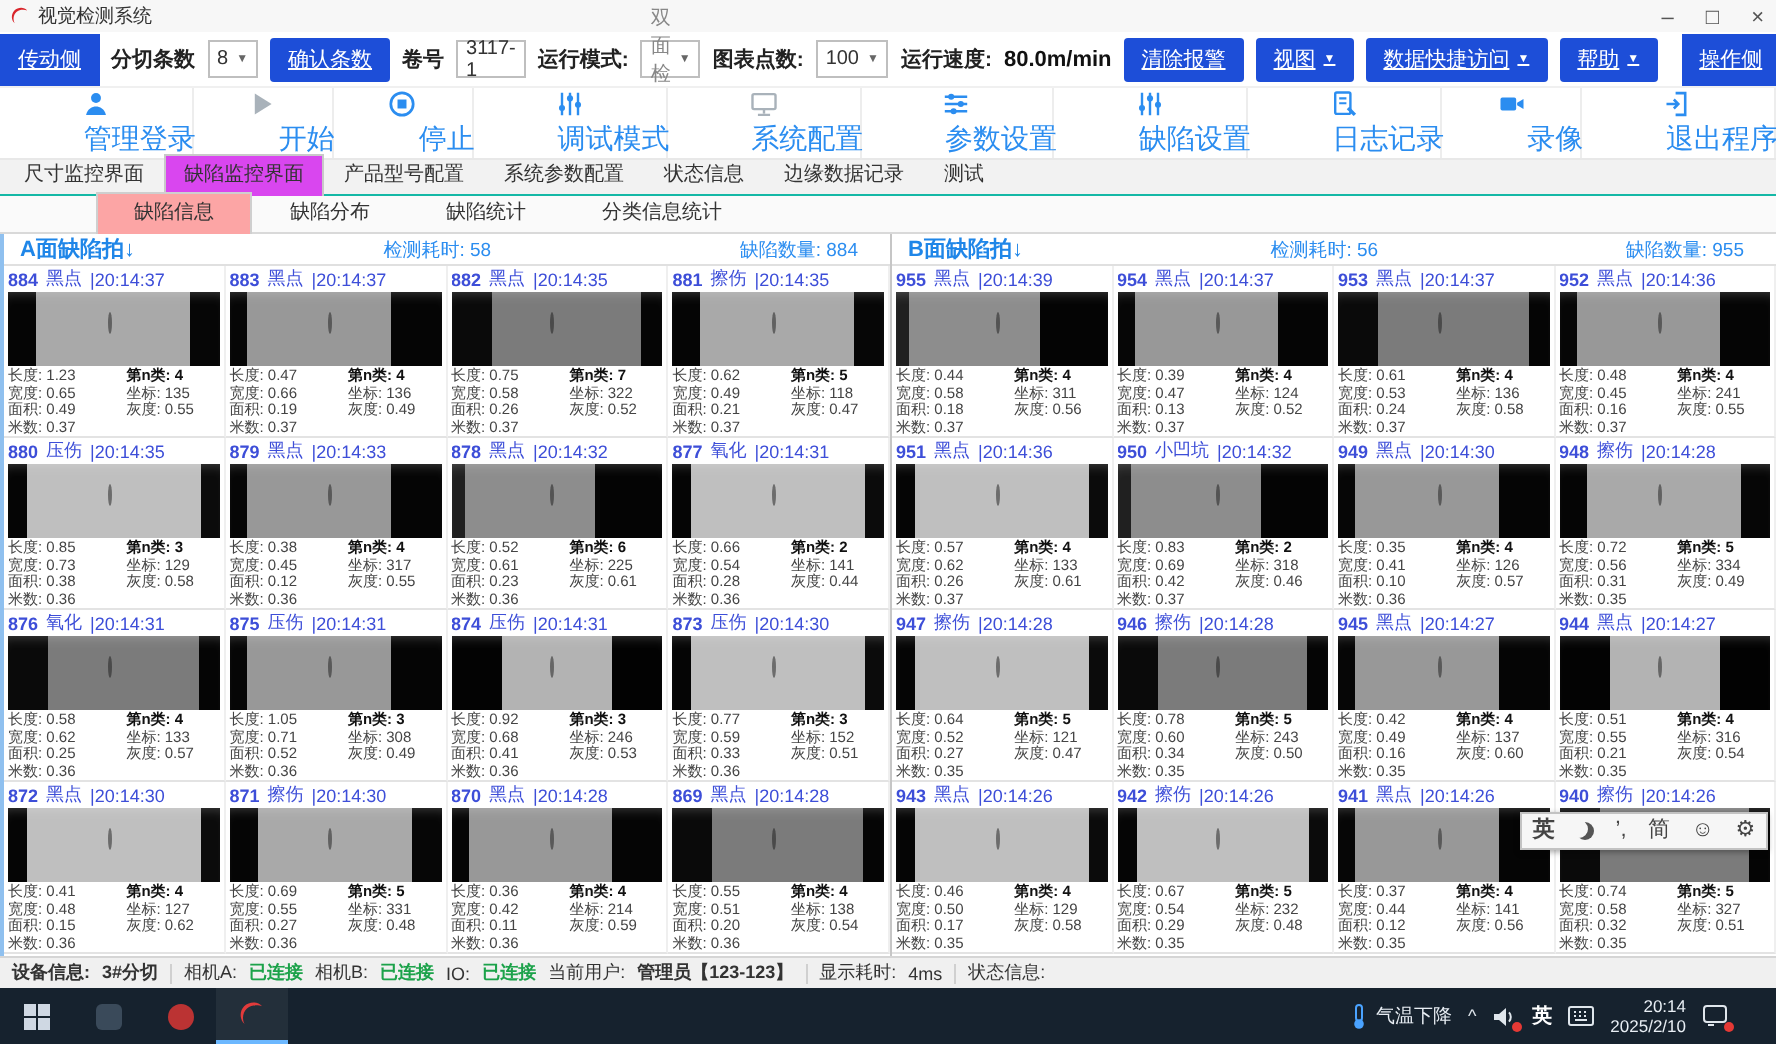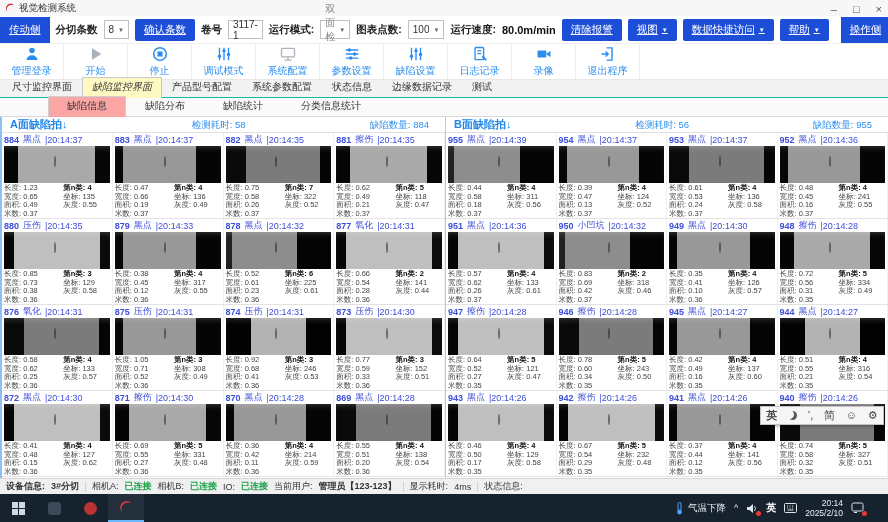--- a/index.html
+++ b/index.html
@@ -24,26 +24,26 @@
   .speedval{font-size:11px;color:#111;font-weight:bold;white-space:nowrap;}
   .btn-caret{display:inline-flex;align-items:center;gap:4px;}
   .btn-caret .caret{font-size:6px;}
   .spacer{flex:1;}
 
   
   .toolbar2{position:absolute;top:44px;left:0;right:0;height:36px;background:#fff;display:flex;align-items:stretch;border-bottom:1px solid #e8e8e8;}
   .action{min-width:64px;display:flex;flex-direction:column;align-items:center;justify-content:center;gap:1px;border-right:1px solid #ededed;cursor:pointer;color:#2b8df0;}
   .action.gray{color:#a9b2ba;}
   .action svg{width:18px;height:18px;}
-  .action .alabel{font-size:10px;color:#2b8df0;white-space:nowrap;}
+  .action .alabel{font-size:14px;color:#2b8df0;white-space:nowrap;margin-left:44px;}
 
   
   .maintabs{position:absolute;top:80px;left:0;right:0;height:18px;background:#f2f2f2;display:flex;align-items:flex-end;padding-left:2px;border-bottom:1px solid #14b8a6;}
   .tab{font-size:10px;color:#333;padding:2px 9px 3px;border:1px solid transparent;border-bottom:none;cursor:pointer;white-space:nowrap;}
-  .tab.active{background:#fef9c3;border-color:#c9c9c9;position:relative;top:1px;padding-bottom:4px;font-style:italic;}
+  .tab.active{background:#d946ef;border-color:#c9c9c9;position:relative;top:1px;padding-bottom:4px;}
 
   
   .subtabs{position:absolute;top:98px;left:0;right:0;height:19px;background:#fafafa;display:flex;align-items:flex-end;padding-left:14px;border-bottom:1px solid #d9d9d9;}
   .subtab{font-size:10px;color:#333;padding:2px 18px 3px;border:1px solid transparent;border-bottom:none;cursor:pointer;}
   .subtab.active{background:#fca5a5;border-color:#cfcfcf;position:relative;top:1px;padding-bottom:4px;margin-left:34px;}
 
   
   .panels{position:absolute;top:117px;left:0;right:0;bottom:44px;display:flex;border-left:2px solid #8fc0ef;}
   .panel{width:50%;height:100%;display:flex;flex-direction:column;overflow:hidden;}
   .panel+.panel{border-left:1px solid #c6c6c6;}

